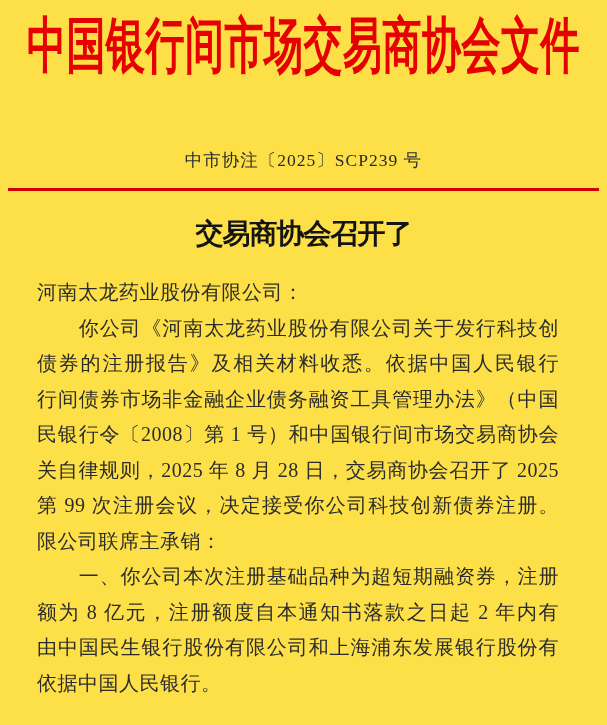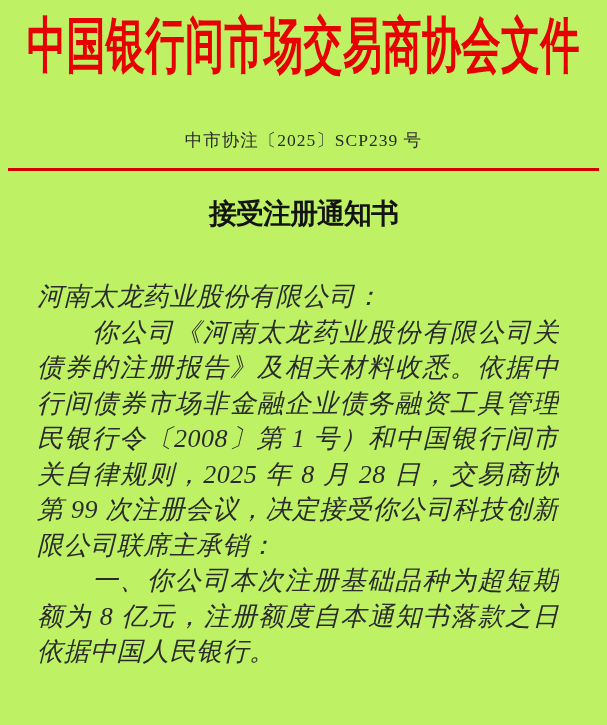--- a/index.html
+++ b/index.html
@@ -5,21 +5,21 @@
   html, body {
     margin: 0;
     padding: 0;
     background: #ffffff;
   }
   .page {
     position: relative;
     width: 607px;
     height: 725px;
     margin: 0 auto;
-    background: #bef264;
+    background: #fde047;
     overflow: hidden;
     font-family: "Liberation Serif", "DejaVu Serif", serif;
     color: #1f1f1f;
   }
   
   .org-header {
     height: 76px;
     padding-top: 8px;
     display: flex;
     align-items: center;
@@ -30,21 +30,21 @@
     font-size: 39px;
     font-weight: bold;
     white-space: nowrap;
     letter-spacing: 0.5px;
     color: #e60000;
     transform: scaleY(1.55);
     transform-origin: 50% 50%;
   }
   
   .doc-number {
-    margin-top: 44px;
+    margin-top: 64px;
     text-align: center;
     font-size: 17.5px;
     line-height: 24px;
     letter-spacing: 1px;
     color: #2a2a2a;
   }
   
   .red-rule {
     margin: 16px 8px 0 8px;
     height: 3px;
@@ -55,25 +55,24 @@
     margin: 26px 0 0 0;
     text-align: center;
     font-size: 28px;
     line-height: 34px;
     font-weight: bold;
     letter-spacing: -1px;
     color: #141414;
   }
   
   .body-text {
-    margin-top: 48px;
+    margin-top: 24px;
     padding: 0 48px 0 37px;
-    font-size: 26px;
+    font-size: 20px;
     color: #2b2b2b;
-    font-style: italic;
   }
   .body-text .line {
     line-height: 35.5px;
     height: 35.5px;
     letter-spacing: 0.5px;
     text-align: left;
     overflow: hidden;
   }
   .body-text .line.just {
     text-align: justify;
@@ -86,29 +85,30 @@
 <div class="page">
 
   <div class="org-header">
     <span class="org-header-text">中国银行间市场交易商协会文件</span>
   </div>
 
   <div class="doc-number">中市协注〔2025〕SCP239 号</div>
 
   <div class="red-rule"></div>
 
-  <h1 class="doc-title">接受注册通知书</h1>
+  <h1 class="doc-title">交易商协会召开了</h1>
 
   <div class="body-text">
       <div class="line">河南太龙药业股份有限公司：</div>
       <div class="line just">　　你公司《河南太龙药业股份有限公司关于发行科技创新</div>
       <div class="line just">债券的注册报告》及相关材料收悉。依据中国人民银行《银</div>
       <div class="line just">行间债券市场非金融企业债务融资工具管理办法》（中国人</div>
       <div class="line just">民银行令〔2008〕第 1 号）和中国银行间市场交易商协会相</div>
       <div class="line just">关自律规则，2025 年 8 月 28 日，交易商协会召开了 2025 年</div>
       <div class="line just">第 99 次注册会议，决定接受你公司科技创新债券注册。现</div>
       <div class="line">限公司联席主承销：</div>
       <div class="line just">　　一、你公司本次注册基础品种为超短期融资券，注册金</div>
       <div class="line just">额为 8 亿元，注册额度自本通知书落款之日起 2 年内有效，</div>
+      <div class="line just">由中国民生银行股份有限公司和上海浦东发展银行股份有</div>
       <div class="line">依据中国人民银行。</div>
     </div>
 
 </div>
 
 </body></html>

